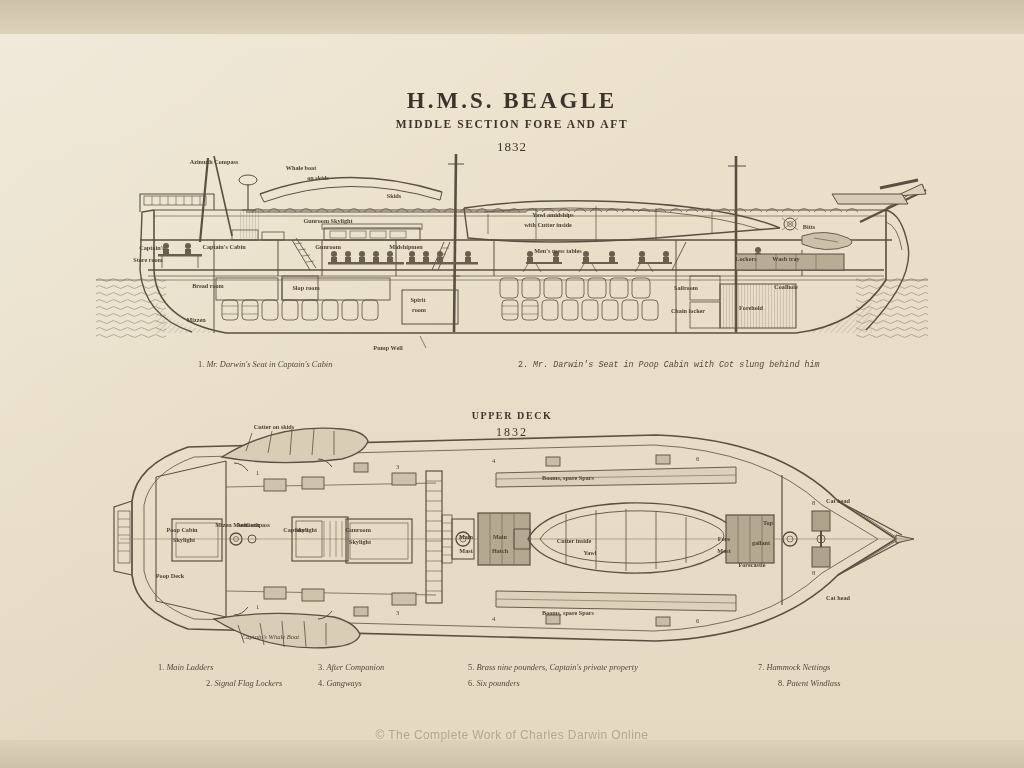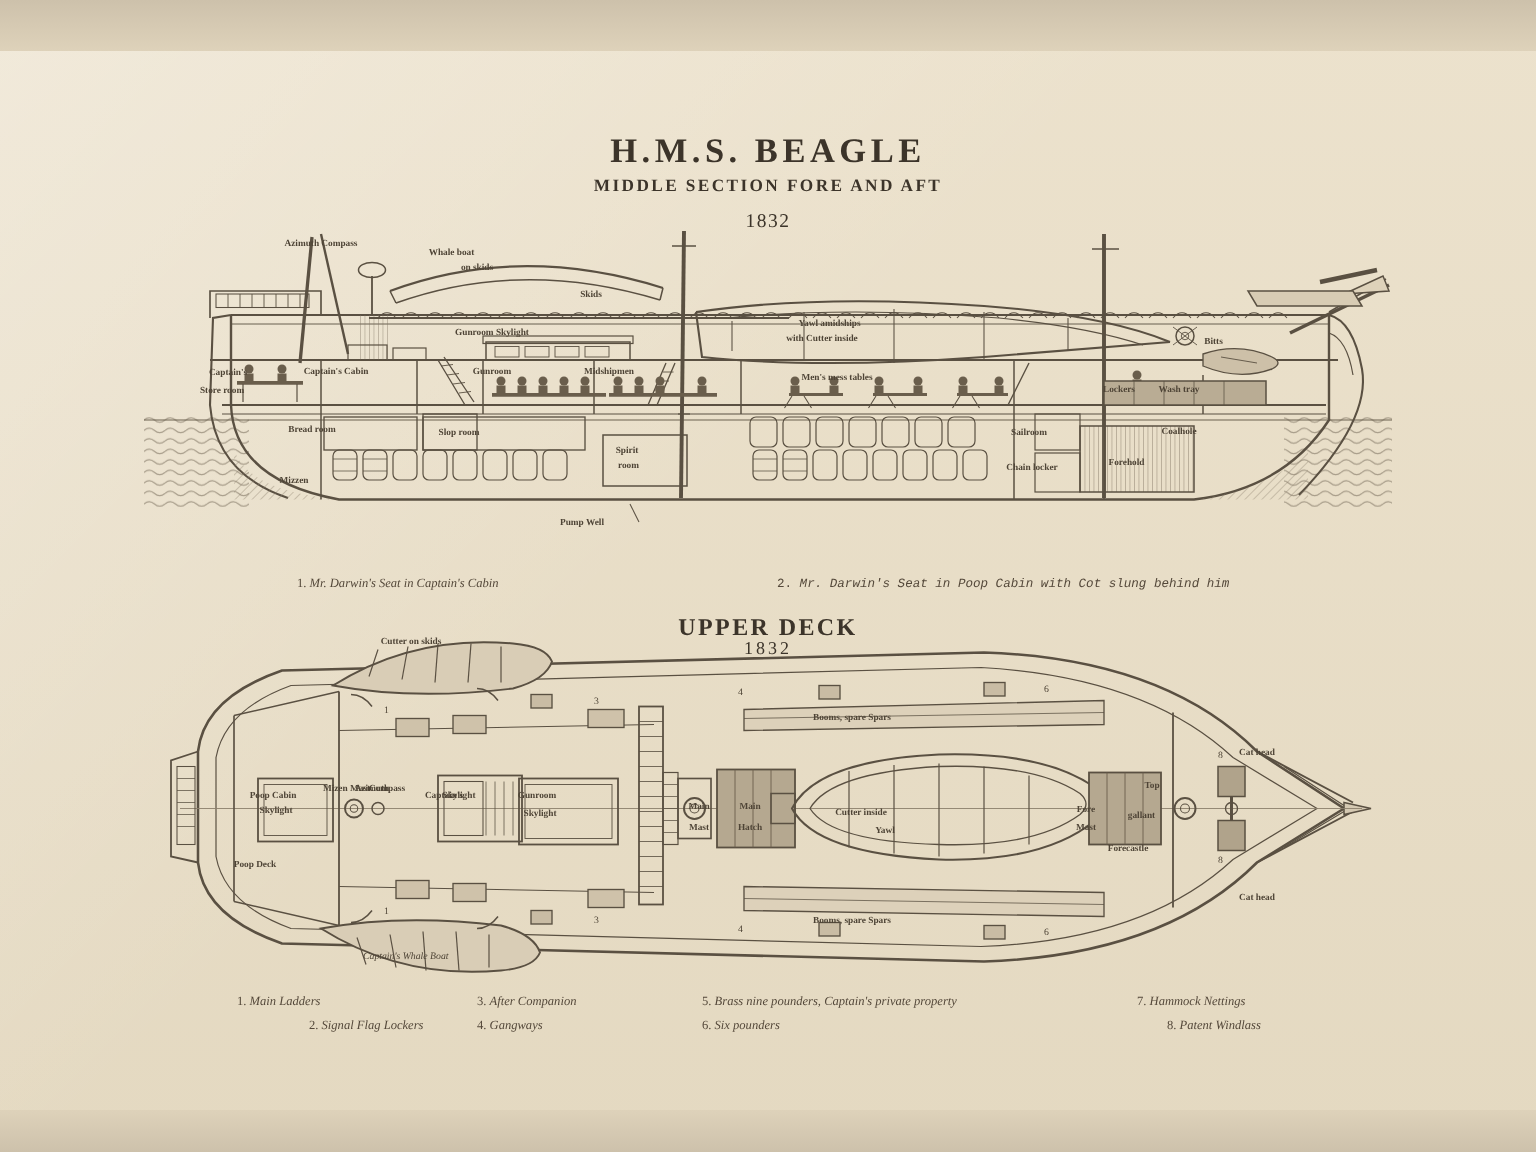--- a/index.html
+++ b/index.html
@@ -21,30 +21,30 @@
   .edge-bottom{position:absolute;left:0;bottom:0;width:1024px;height:28px;
     background:linear-gradient(#ded2ba,#cdc1ab);}
   .ttl{
     position:absolute;left:0;width:1024px;text-align:center;
     color:#3c342a;letter-spacing:2px;
   }
   #title-main{top:88px;font-size:23px;font-weight:bold;letter-spacing:3px;}
   #title-sub{top:118px;font-size:11.5px;font-weight:bold;letter-spacing:1.6px;}
   #title-year{top:139px;font-size:13px;letter-spacing:1px;}
 
-  #deck-title{top:410px;font-size:16px;font-weight:bold;letter-spacing:1.6px;}
+  #deck-title{top:410px;font-size:10px;font-weight:bold;letter-spacing:1.6px;}
   #deck-year{top:425px;font-size:12px;}
 
   
   .capwrap{position:absolute;color:#54483a;font-style:italic;font-size:8.4px;}
   .caprow{position:relative;height:16px;}
   .capitem{position:absolute;white-space:nowrap;}
   .capitem b{font-style:normal;font-weight:normal;}
 
-  #cap1{left:150px;top:384px;width:740px;}
+  #cap1{left:150px;top:360px;width:740px;}
   #cap2{left:150px;top:663px;width:760px;}
 
   #watermark{
     position:absolute;left:0;top:728px;width:1024px;text-align:center;
     font-family:"Liberation Sans", sans-serif;
     font-size:12px;color:#b3a794;letter-spacing:.4px;
   }
 
   svg{display:block;}
   #fig1{position:absolute;left:96px;top:150px;}
@@ -584,13 +584,14 @@
         <span class="capitem" style="left: 608px; text-align: center;"><b>7. </b><span>Hammock Nettings</span></span>
       </div>
       <div class="caprow">
         <span class="capitem" style="left: 8px; margin-left: 48px;"><b>2. </b><span>Signal Flag Lockers</span></span>
         <span class="capitem" style="left: 168px;"><b>4. </b><span>Gangways</span></span>
         <span class="capitem" style="left: 318px;"><b>6. </b><span>Six pounders</span></span>
         <span class="capitem" style="left: 608px; margin-left: 20px;"><b>8. </b><span>Patent Windlass</span></span>
       </div>
     </div>
 
+  <div id="watermark">© The Complete Work of Charles Darwin Online</div>
 </div>
 
 </body></html>

